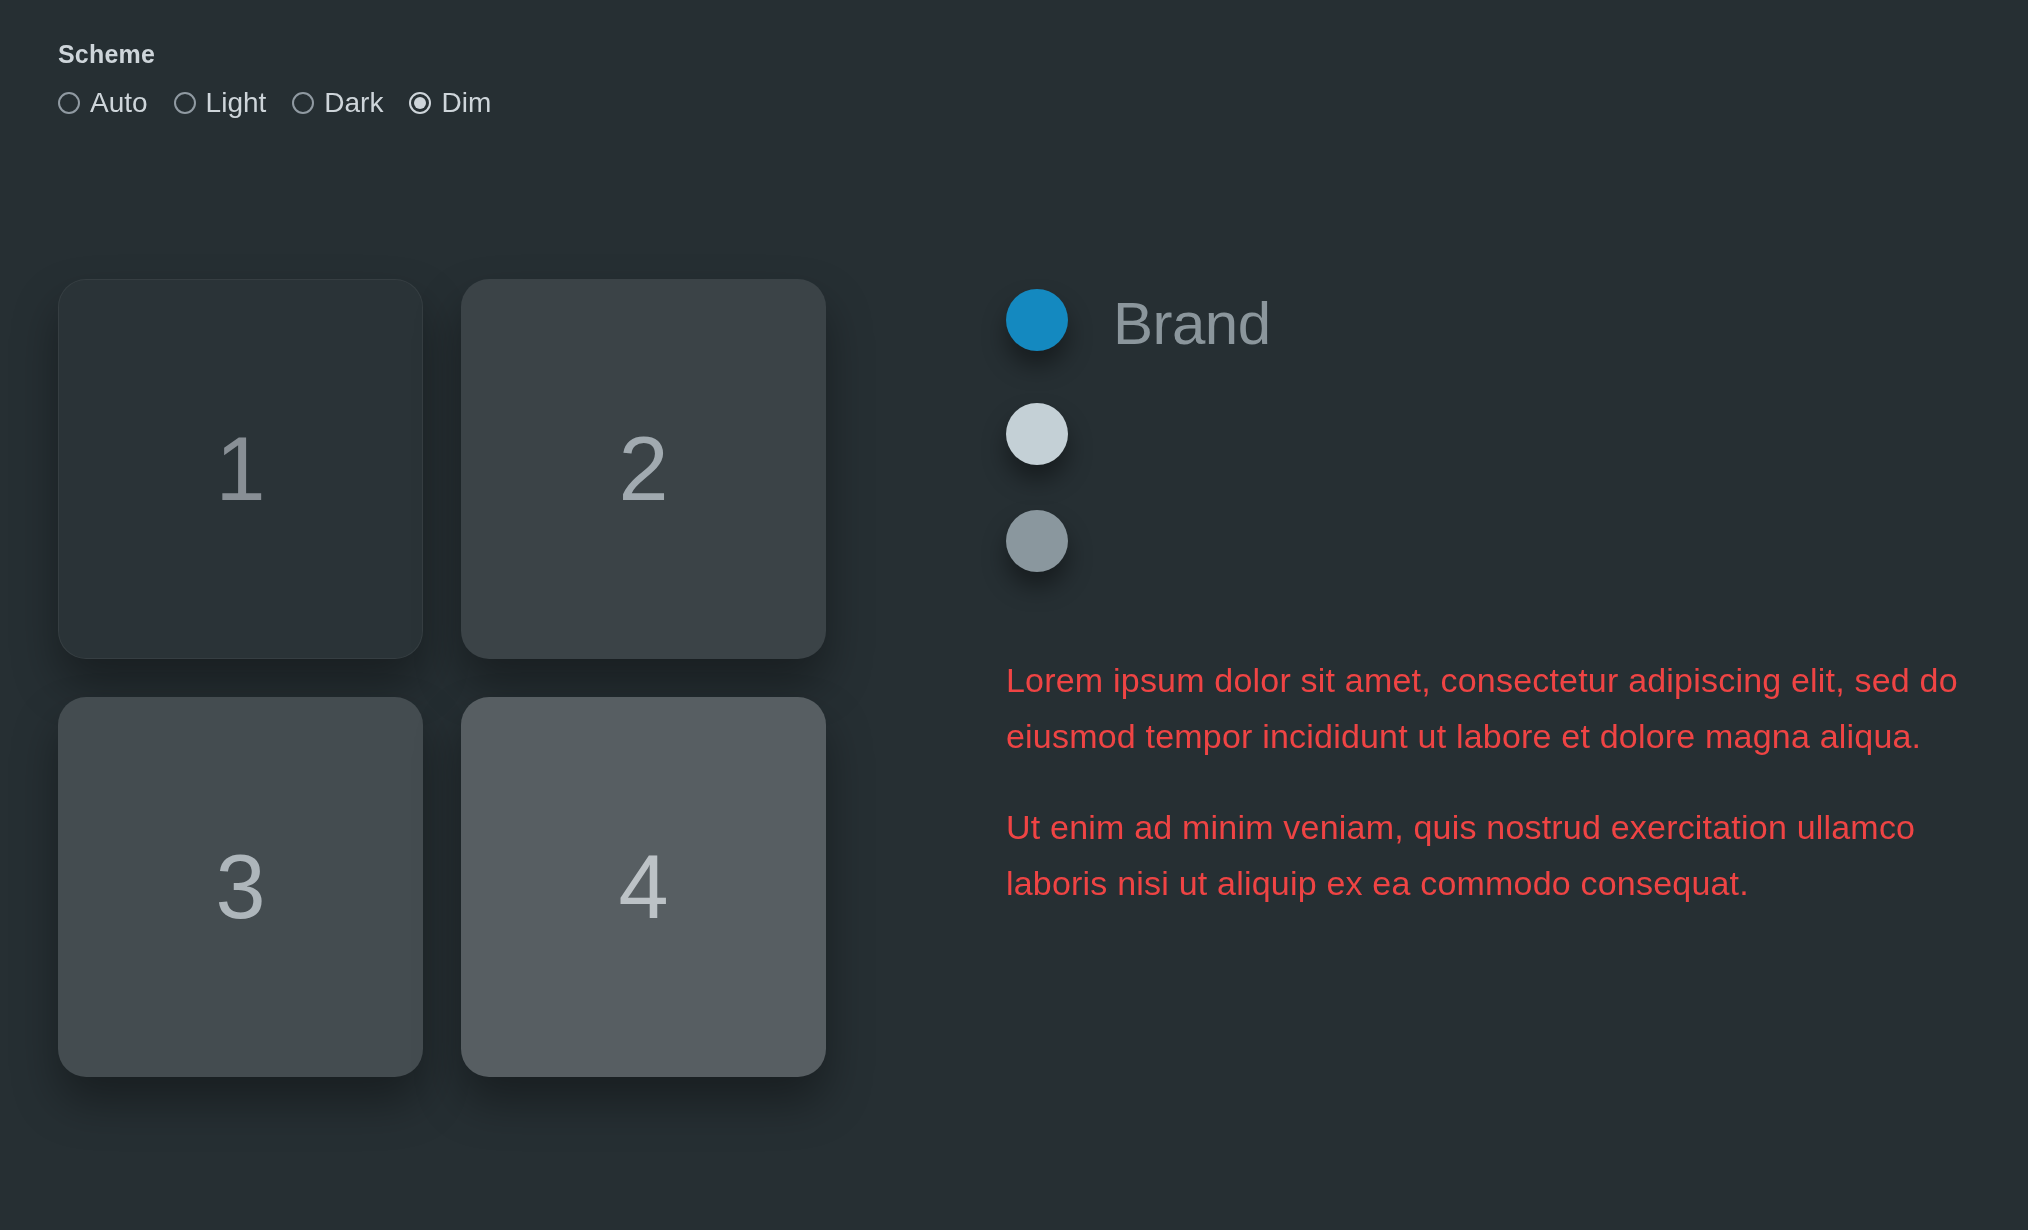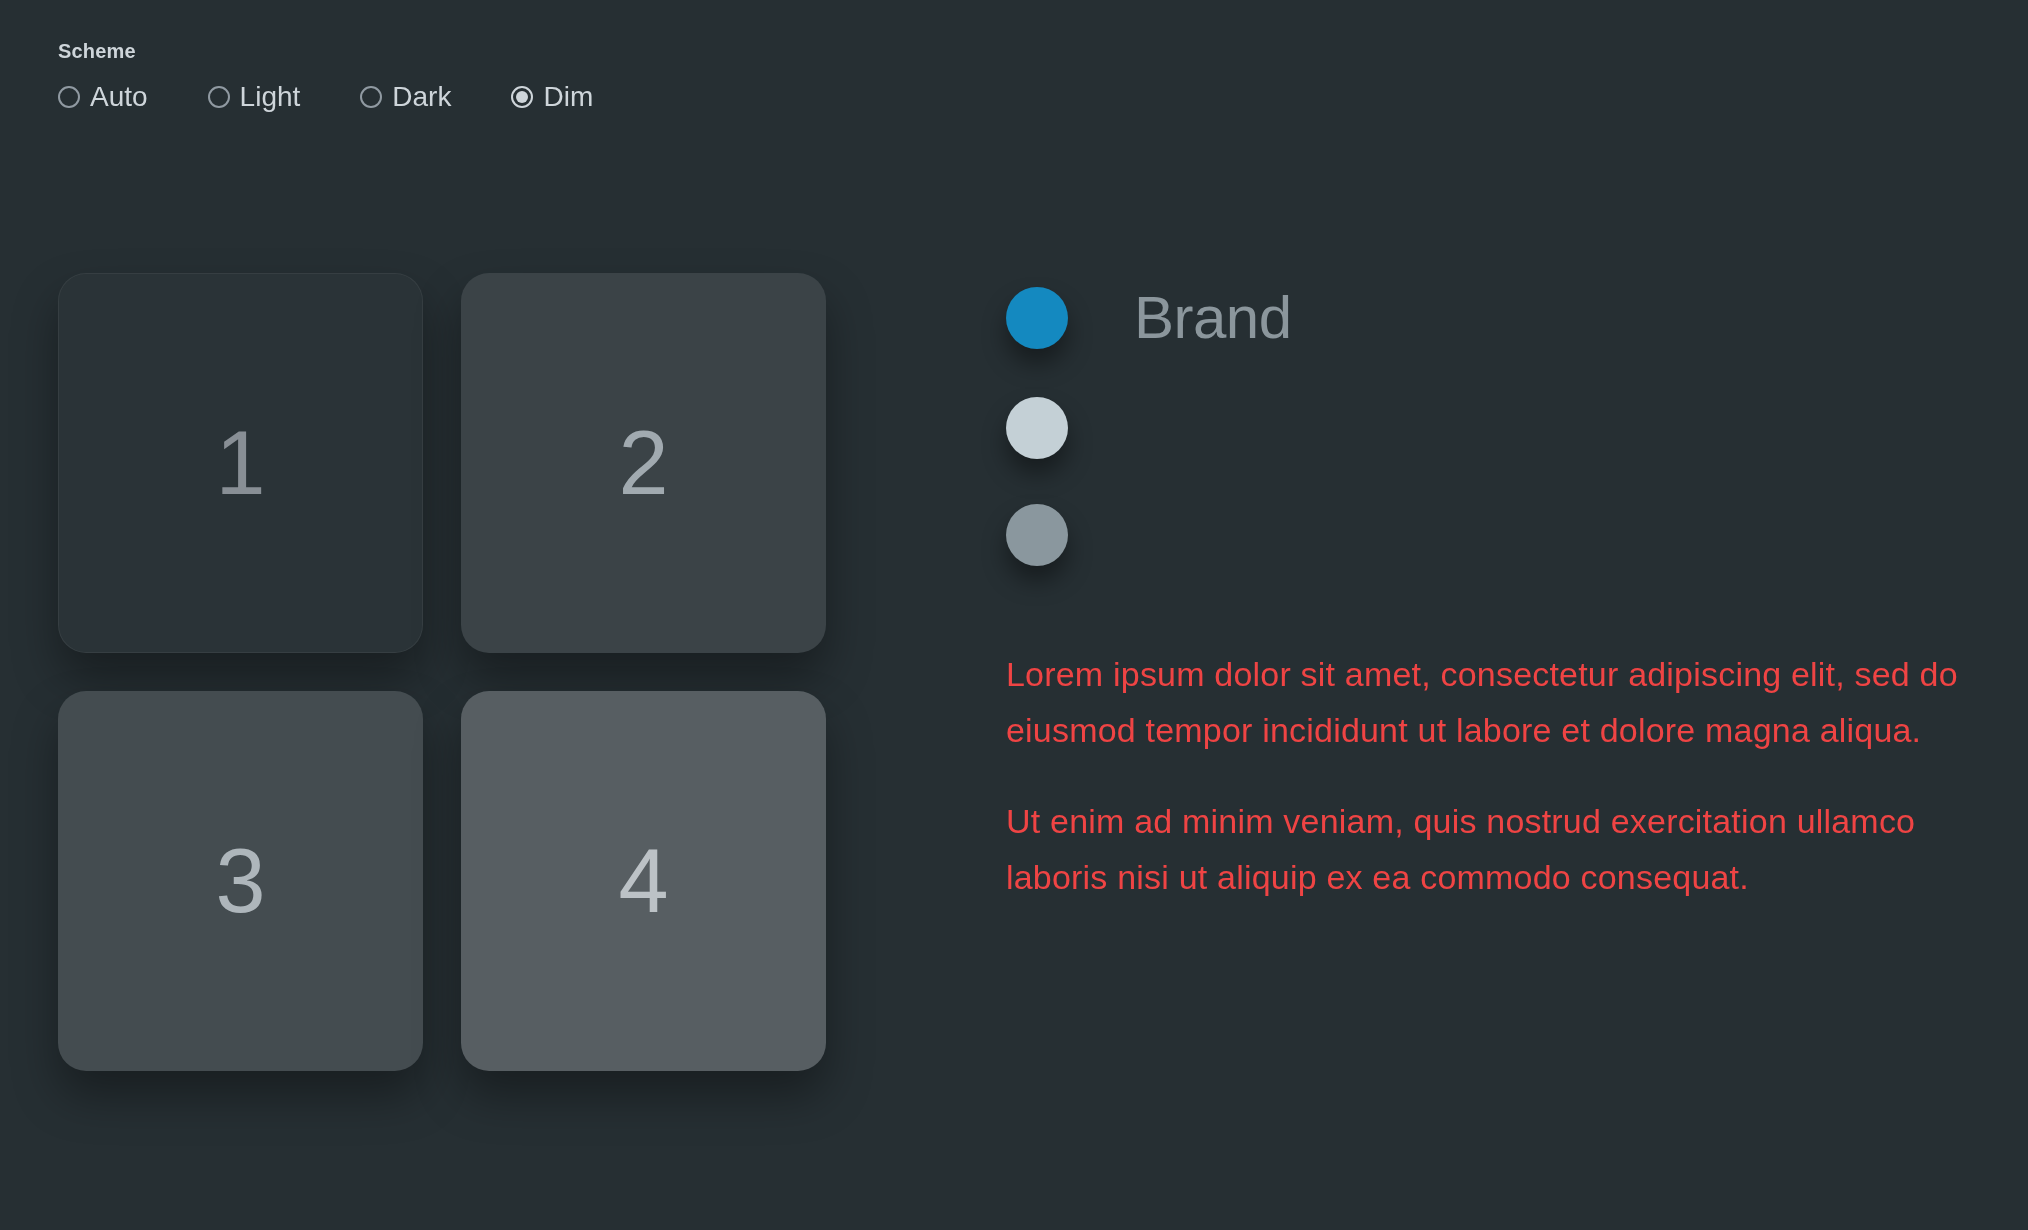--- a/index.html
+++ b/index.html
@@ -13,28 +13,28 @@
     background: #262F33;
     font-family: -apple-system, BlinkMacSystemFont, "Helvetica Neue", Arial, sans-serif;
     font-weight: 300;
     overflow: hidden;
   }
   .root {
     padding: 40px 58px;
   }
   .scheme-title {
     color: #CED5DA;
-    font-size: 20px;
+    font-size: 25px;
     font-weight: 700;
     letter-spacing: 0.2px;
     margin-bottom: 18px;
   }
   .scheme-options {
     display: flex;
-    gap: 60px;
+    gap: 26px;
     align-items: center;
   }
   .radio-item {
     display: flex;
     align-items: center;
     gap: 10px;
     cursor: pointer;
   }
   .radio-circle {
     width: 22px;
@@ -96,22 +96,22 @@
   .swatch-4 {
     background: #575E62;
     color: #BCC2C6;
   }
   .right-col {
     flex: 1;
     padding-top: 10px;
   }
   .color-row {
     display: flex;
-    align-items: center;
-    gap: 66px;
+    align-items: flex-start;
+    gap: 45px;
     margin-bottom: 45px;
   }
   .color-dot {
     width: 62px;
     height: 62px;
     border-radius: 50%;
     box-shadow: 0 15px 25px rgba(0,0,0,0.4);
     flex-shrink: 0;
   }
   .color-label {

